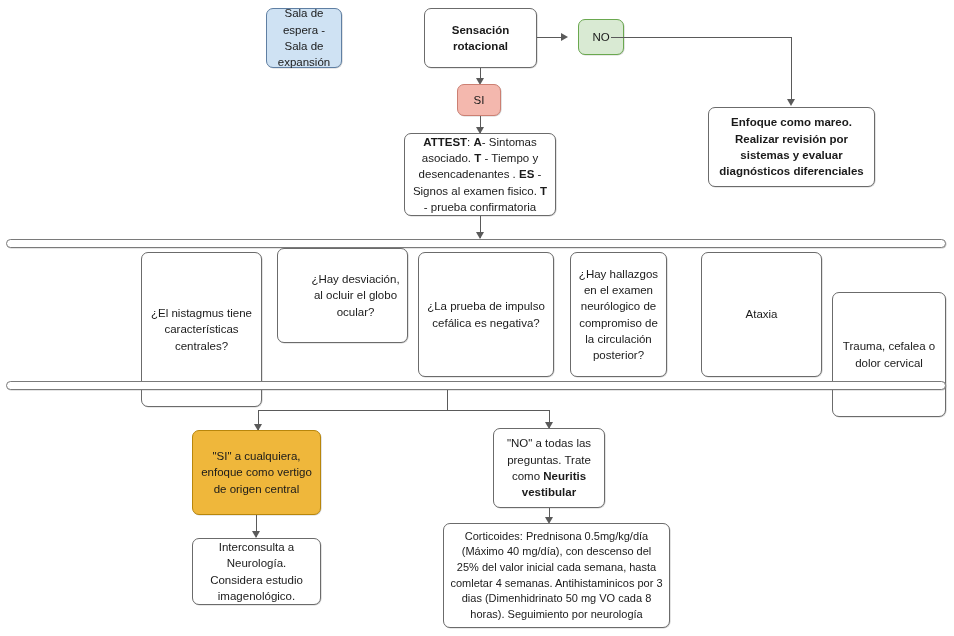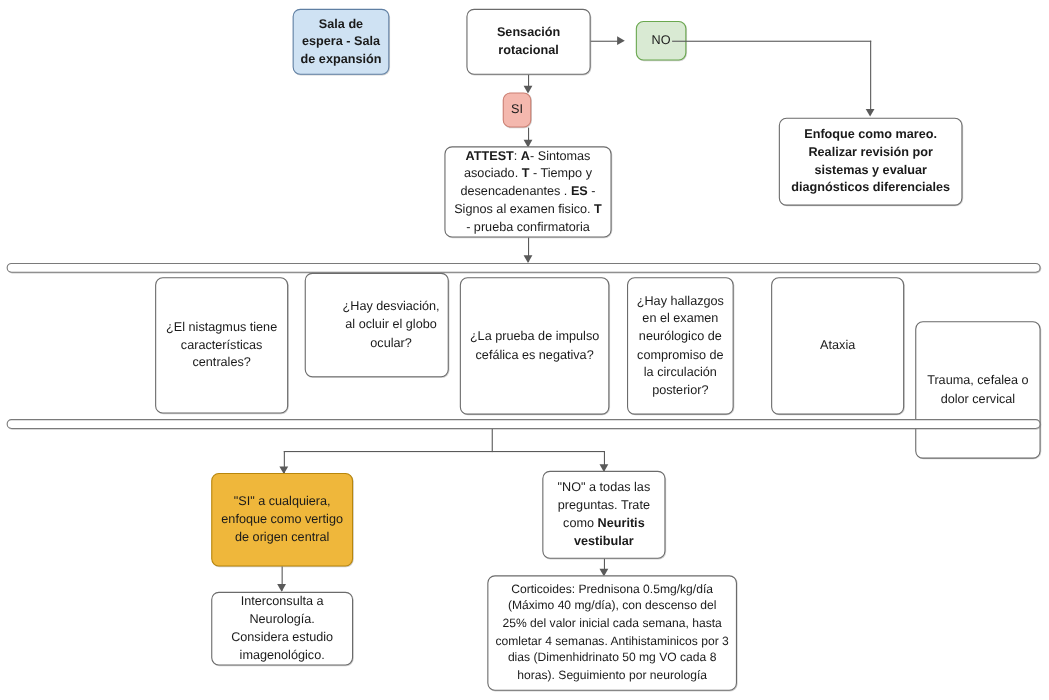--- a/index.html
+++ b/index.html
@@ -72,21 +72,21 @@
     border-top: 4.5px solid transparent;
     border-bottom: 4.5px solid transparent;
     border-left: 7px solid #5a5a5a;
   }
 </style>
 </head>
 <body>
 
 <div id="canvas">
 
-  <div class="node blue" style="left:266px; top:8px; width:88px; height:60px;font-weight:bold;">
+  <div class="node blue" style="left:266px; top:8px; width:76px; height:60px;">
     <span class="txt">Sala de espera - Sala de expansión</span>
   </div>
 
   <div class="node bold" style="left:424px; top:8px; width:113px; height:60px;">
     <span class="txt">Sensación rotacional</span>
   </div>
 
   <div class="ln lnh" style="left:537px; top:37px; width:26px;"></div>
   <div class="arrow arrow-right" style="left:561px; top:33px;"></div>
 
@@ -98,39 +98,39 @@
   <div class="ln lnv" style="left:791px; top:37px; height:65px;"></div>
   <div class="arrow arrow-down" style="left:787px; top:99px;"></div>
 
   <div class="node bold" style="left:708px; top:107px; width:167px; height:80px; font-size:11.5px;">
     <span class="txt">Enfoque como mareo. Realizar revisión por sistemas y evaluar diagnósticos  diferenciales</span>
   </div>
 
   <div class="ln lnv" style="left:480px; top:68px; height:15px;"></div>
   <div class="arrow arrow-down" style="left:476px; top:78px;"></div>
 
-  <div class="node pink" style="left:457px; top:84px; width:26px; height:32px;">
+  <div class="node pink" style="left:457px; top:84px; width:44px; height:32px;">
     <span class="txt">SI</span>
   </div>
 
   <div class="ln lnv" style="left:480px; top:116px; height:17px;"></div>
   <div class="arrow arrow-down" style="left:476px; top:127px;"></div>
 
   <div class="node" style="left:404px; top:133px; width:152px; height:83px;">
     <span class="txt">
       <b>ATTEST</b><span>: </span><b>A</b><span>- Sintomas asociado. </span><b>T</b><span> - Tiempo y desencadenantes . </span><b>ES</b><span> - Signos al examen fisico. </span><b>T</b><span> - prueba confirmatoria</span>
     </span>
   </div>
 
   <div class="ln lnv" style="left:480px; top:216px; height:22px;"></div>
   <div class="arrow arrow-down" style="left:476px; top:232px;"></div>
 
   <div class="bar" style="left:6px; top:239px; width:940px; height:9px;"></div>
 
-  <div class="node" style="left:141px; top:252px; width:121px; height:124px;">
+  <div class="node" style="left:141px; top:252px; width:121px; height:155px;">
     <span class="txt">¿El nistagmus tiene características centrales?</span>
   </div>
   <div class="node" style="left:277px; top:248px; width:131px; height:95px;padding-left:32px;">
     <span class="txt">¿Hay desviación, al ocluir el globo ocular?</span>
   </div>
   <div class="node" style="left:418px; top:252px; width:136px; height:125px;">
     <span class="txt">¿La prueba de impulso cefálica es negativa?</span>
   </div>
   <div class="node" style="left:570px; top:252px; width:97px; height:125px;">
     <span class="txt">¿Hay hallazgos en el examen neurólogico de compromiso de la circulación posterior?</span>

